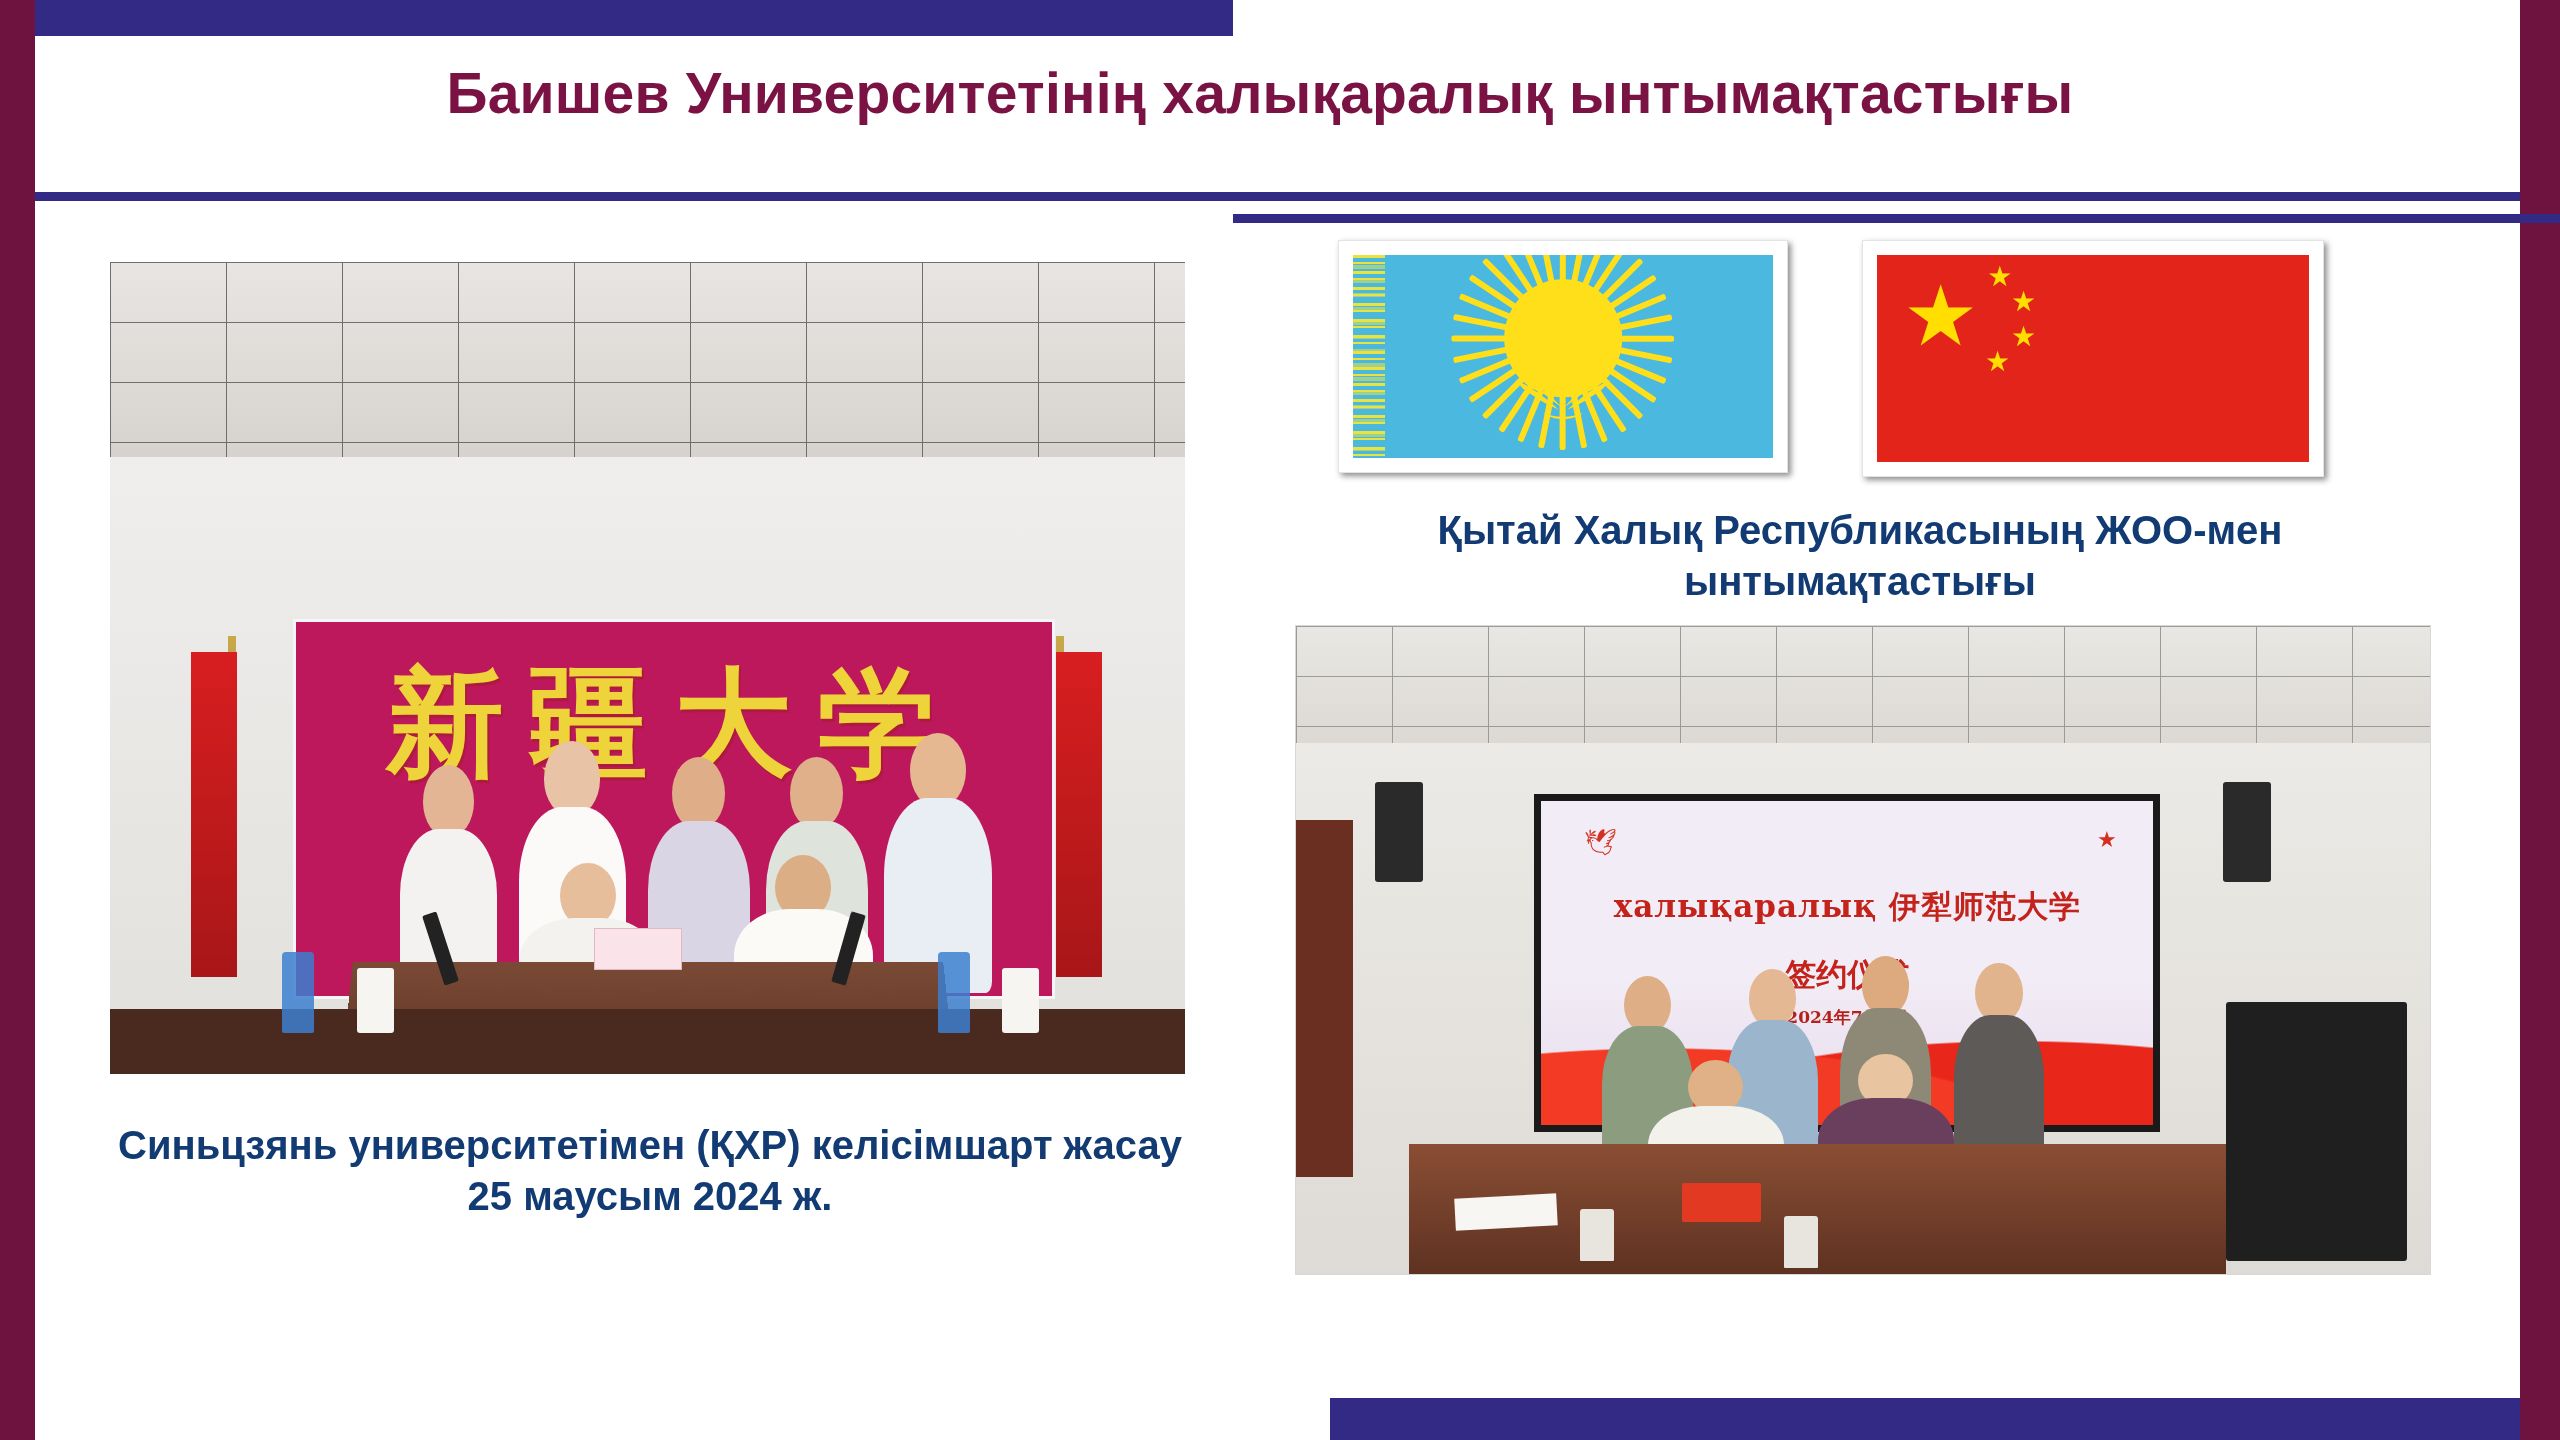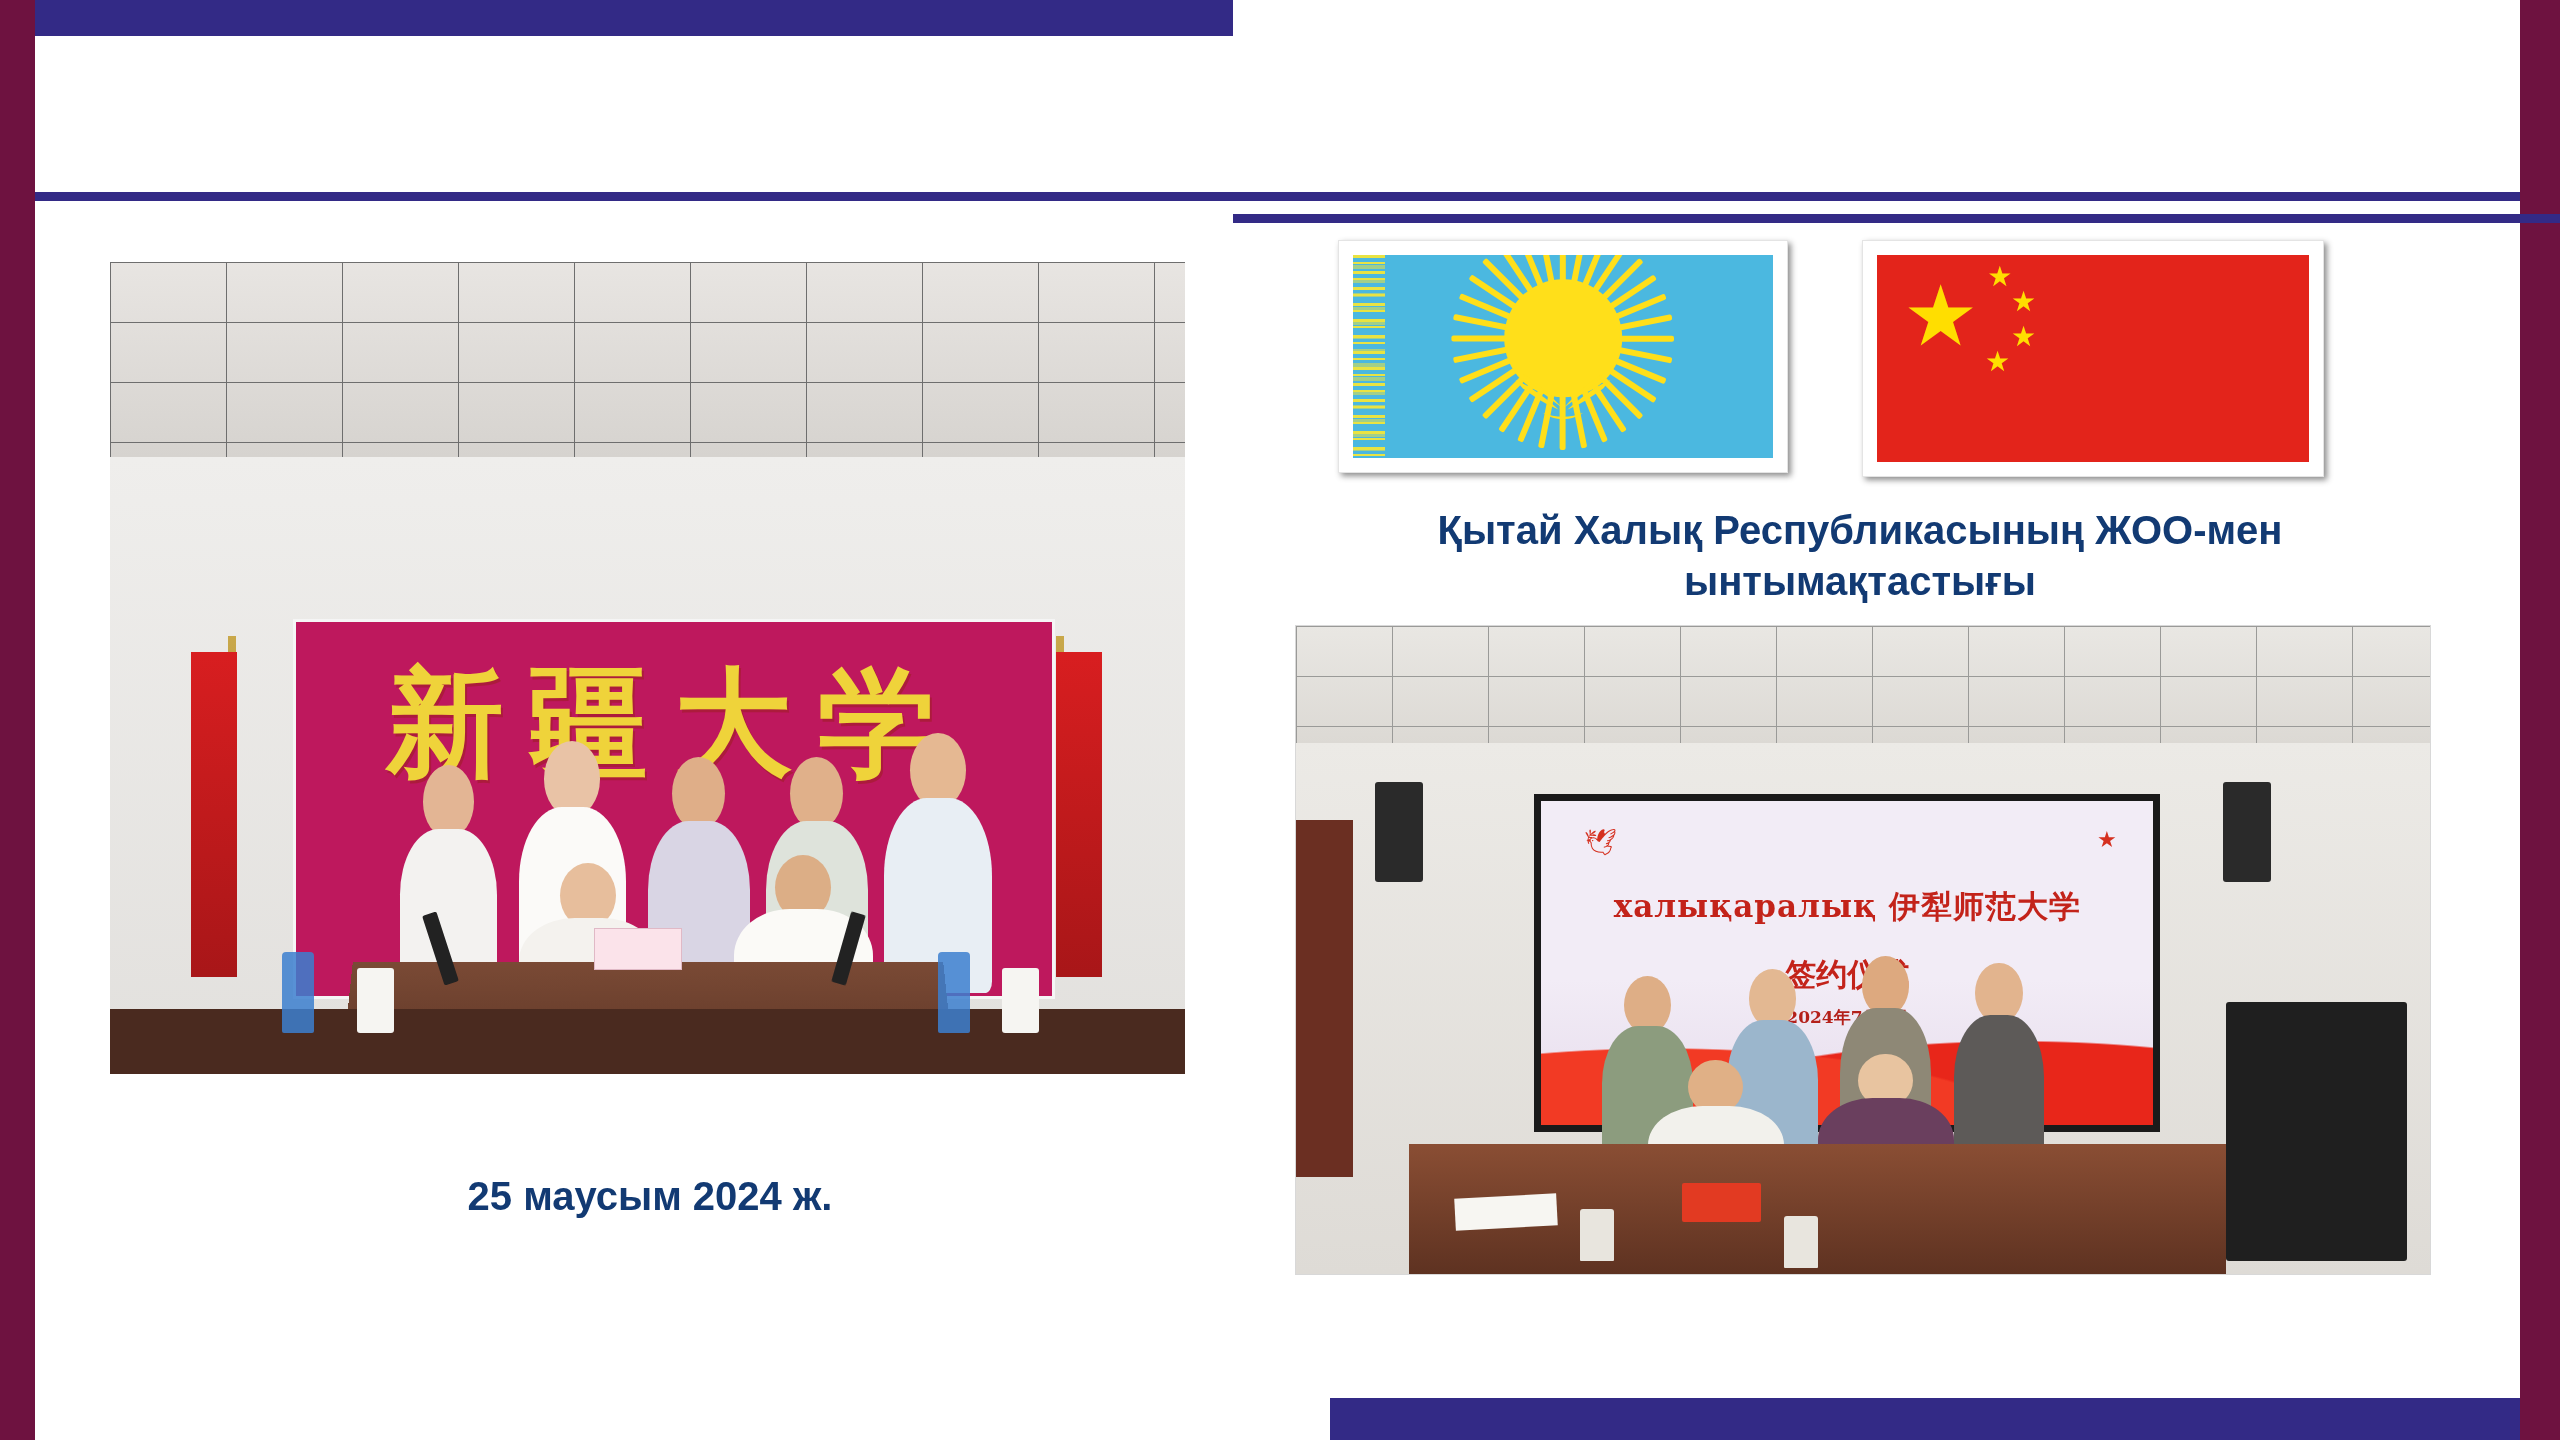--- a/index.html
+++ b/index.html
@@ -138,20 +138,21 @@
 
 <div class="slide">
 
   <div class="strip-left"></div>
   <div class="strip-right"></div>
   <div class="topbar"></div>
   <div class="rule-upper"></div>
   <div class="rule-lower"></div>
   <div class="bottombar"></div>
 
+  <div class="title">Баишев Университетінің халықаралық ынтымақтастығы</div>
 
   <div class="photo photo-left">
     <div class="ph-layer pl-ceiling"></div>
     <div class="ph-layer pl-wall"></div>
 
     <div class="pl-flagpole" style="left:11%;"></div>
     <div class="pl-redflag" style="left:7.5%;"></div>
     <div class="pl-flagpole" style="left:88%;"></div>
     <div class="pl-redflag" style="left:88%;"></div>
 
@@ -195,21 +196,21 @@
     <div style="position:absolute;left:16%;top:85%;width:3%;height:10%;background:#3C7FCF;border-radius:4px 4px 2px 2px;opacity:.85;"></div>
     <div style="position:absolute;left:23%;top:87%;width:3.4%;height:8%;background:#F6F5F2;border-radius:3px;"></div>
     <div style="position:absolute;left:77%;top:85%;width:3%;height:10%;background:#3C7FCF;border-radius:4px 4px 2px 2px;opacity:.85;"></div>
     <div style="position:absolute;left:83%;top:87%;width:3.4%;height:8%;background:#F6F5F2;border-radius:3px;"></div>
     <div style="position:absolute;left:45%;top:82%;width:8%;height:5%;background:#FBE3EA;border:1px solid #e0b9c6;"></div>
     <div style="position:absolute;left:30%;top:80%;width:1.4%;height:9%;background:#222;transform:rotate(-18deg);border-radius:2px;"></div>
     <div style="position:absolute;left:68%;top:80%;width:1.4%;height:9%;background:#222;transform:rotate(16deg);border-radius:2px;"></div>
   </div>
 
   <div class="caption cap-left">
-    <br>
+    <span>Синьцзянь университетімен (ҚХР) келісімшарт жасау</span><br>
     <span>25 маусым 2024 ж.</span>
   </div>
 
   <div class="flag-frame flag-kz">
     <div class="flag-inner kz">
       <div class="ornament"></div>
       <div class="rays" id="kz-rays">
           <div class="ray" style="transform: translate(-50%, -100%) rotate(0deg);"></div>
           <div class="ray" style="transform: translate(-50%, -100%) rotate(11.25deg);"></div>
           <div class="ray" style="transform: translate(-50%, -100%) rotate(22.5deg);"></div>

